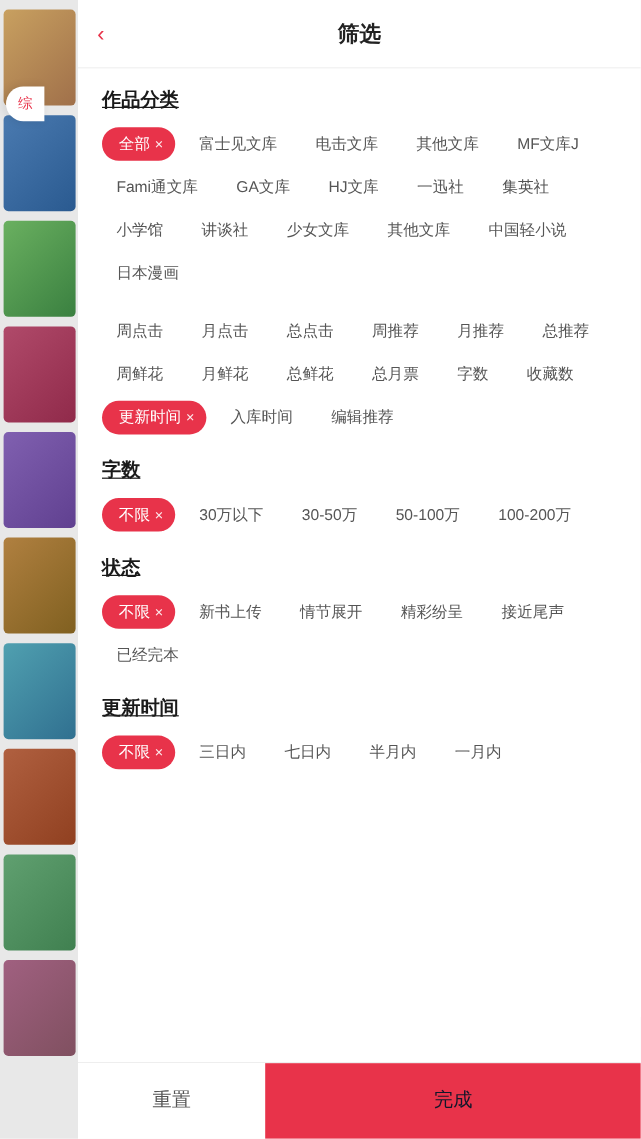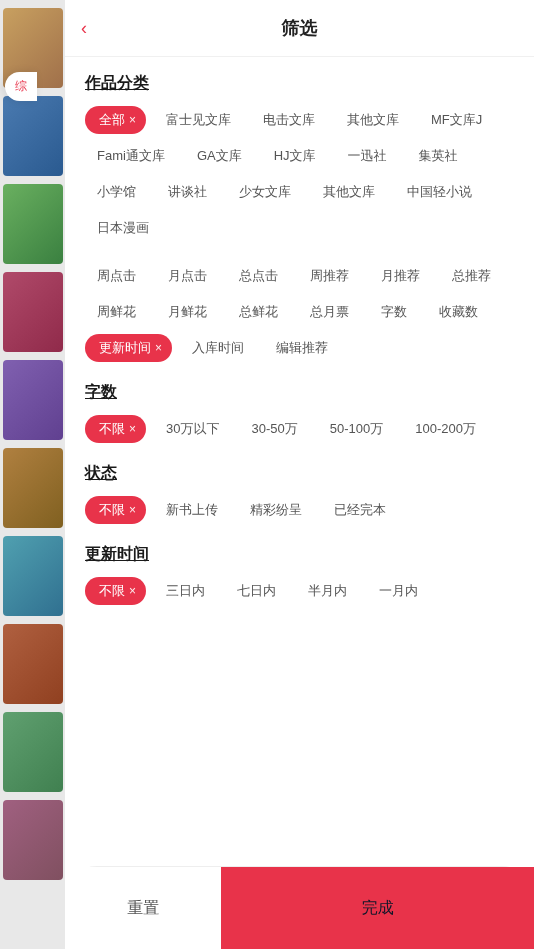--- a/index.html
+++ b/index.html
@@ -124,23 +124,22 @@
       font-size: 12px;
       opacity: 0.9;
     }
     .tag-close {
       display: inline-block;
     }
 
     
     .bottom-bar {
       display: flex;
-      height: 83px;
+      height: 64px;
       border-top: 1px solid #eee;
-      border-radius: 32px;
     }
     .reset-btn {
       flex: 1;
       display: flex;
       align-items: center;
       justify-content: center;
       font-size: 16px;
       color: #555;
       background: #fff;
       border: none;
@@ -329,21 +328,27 @@
         <div class="section-title">状态</div>
         <div class="tags">
           <button class="tag active">
             <span>不限</span>
             <span class="tag-close">×</span>
           </button>
           <button class="tag">
             <span>新书上传</span>
           </button>
           <button class="tag">
+            <span>情节展开</span>
+          </button>
+          <button class="tag">
             <span>精彩纷呈</span>
+          </button>
+          <button class="tag">
+            <span>接近尾声</span>
           </button>
           <button class="tag">
             <span>已经完本</span>
           </button>
         </div>
       </div>
       <div class="section">
         <div class="section-title">更新时间</div>
         <div class="tags">
           <button class="tag active">

